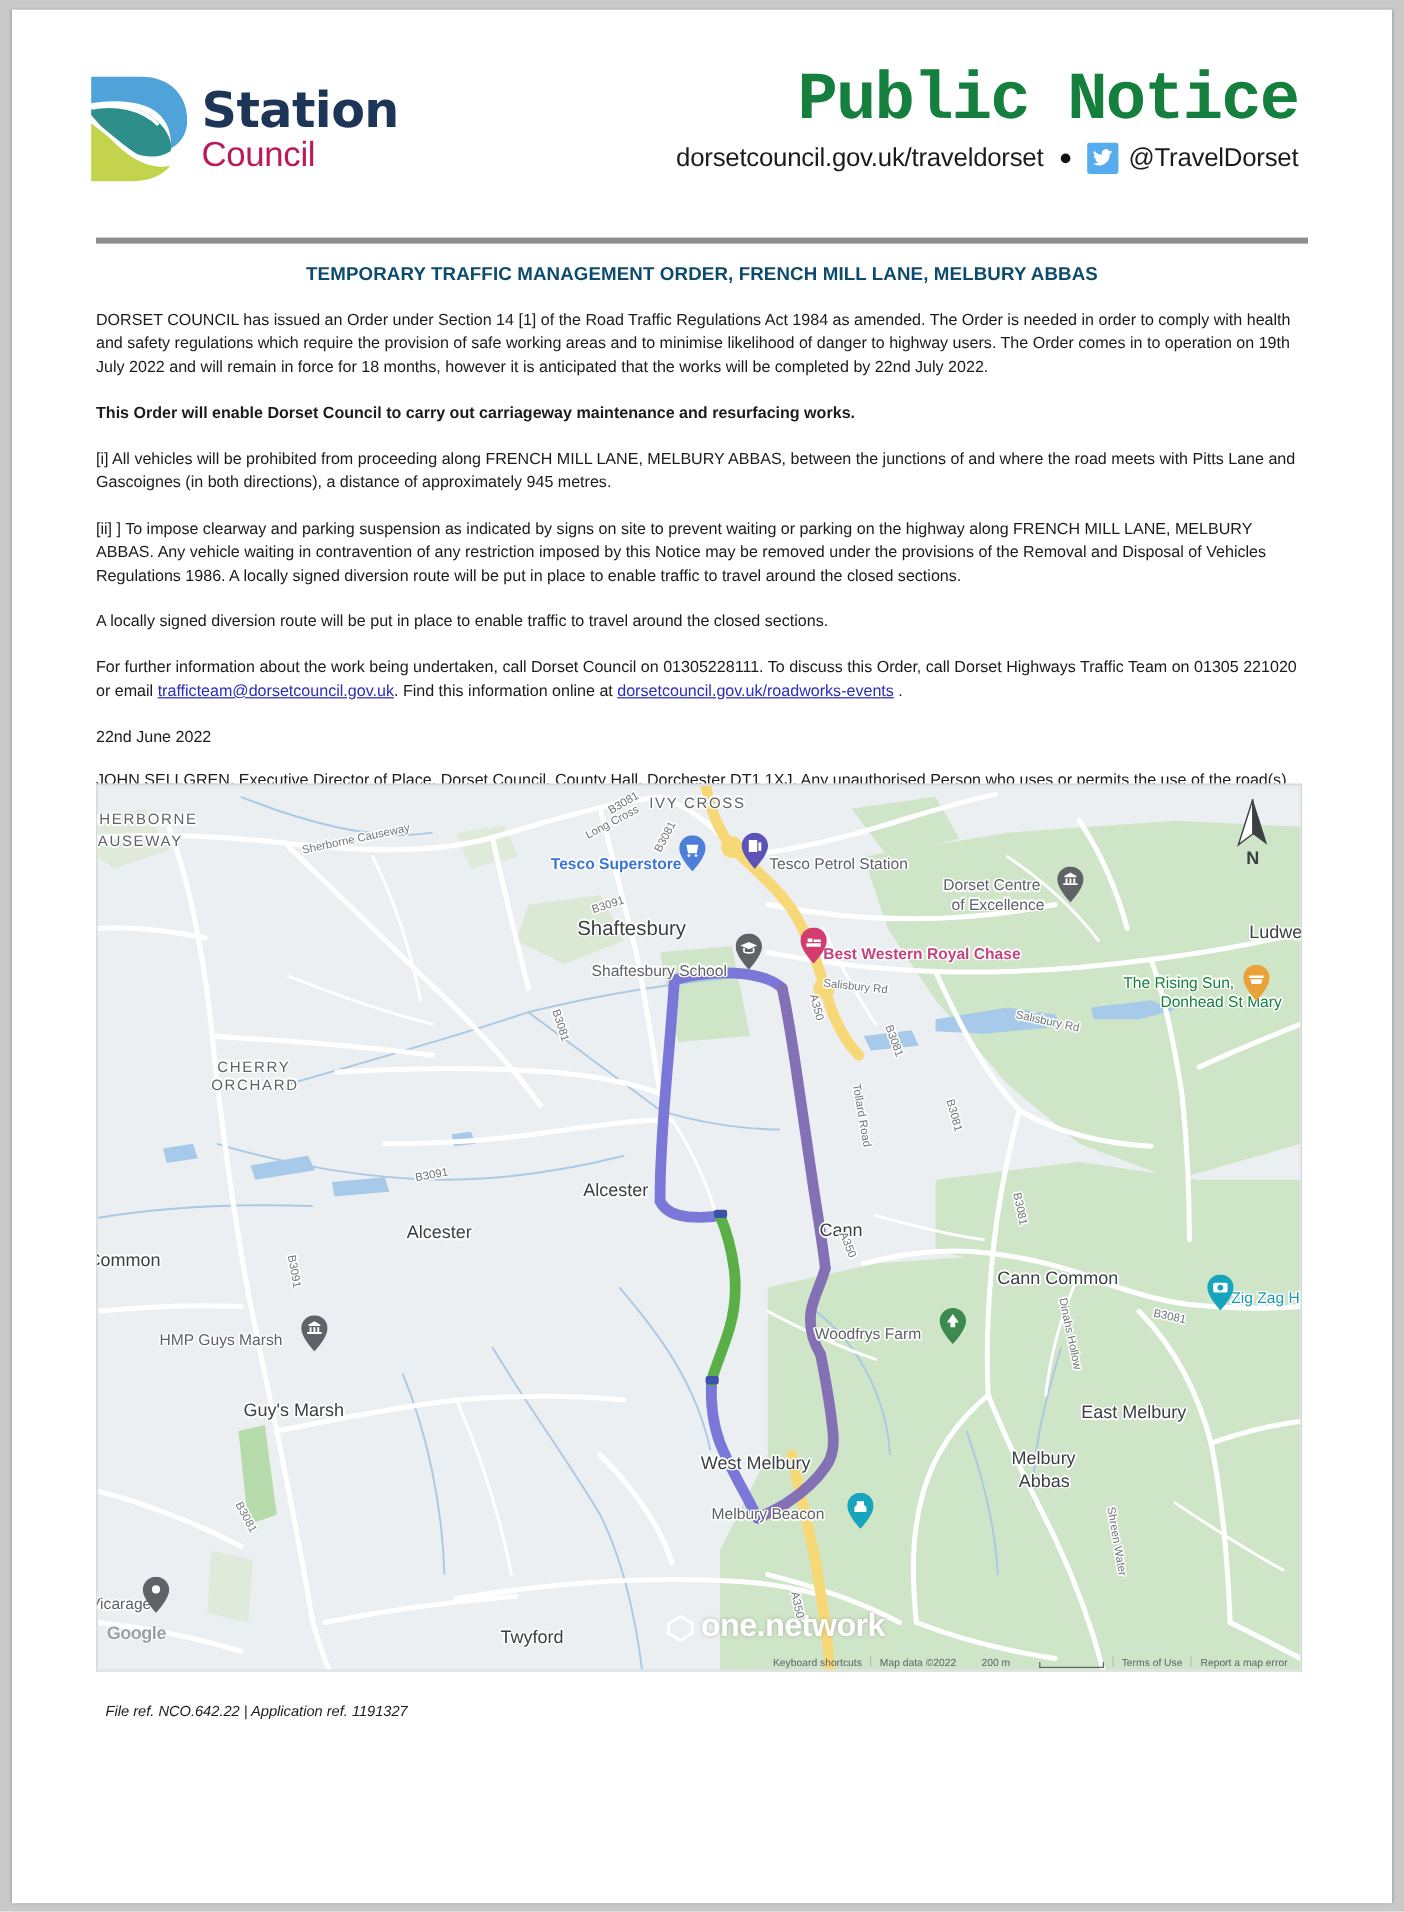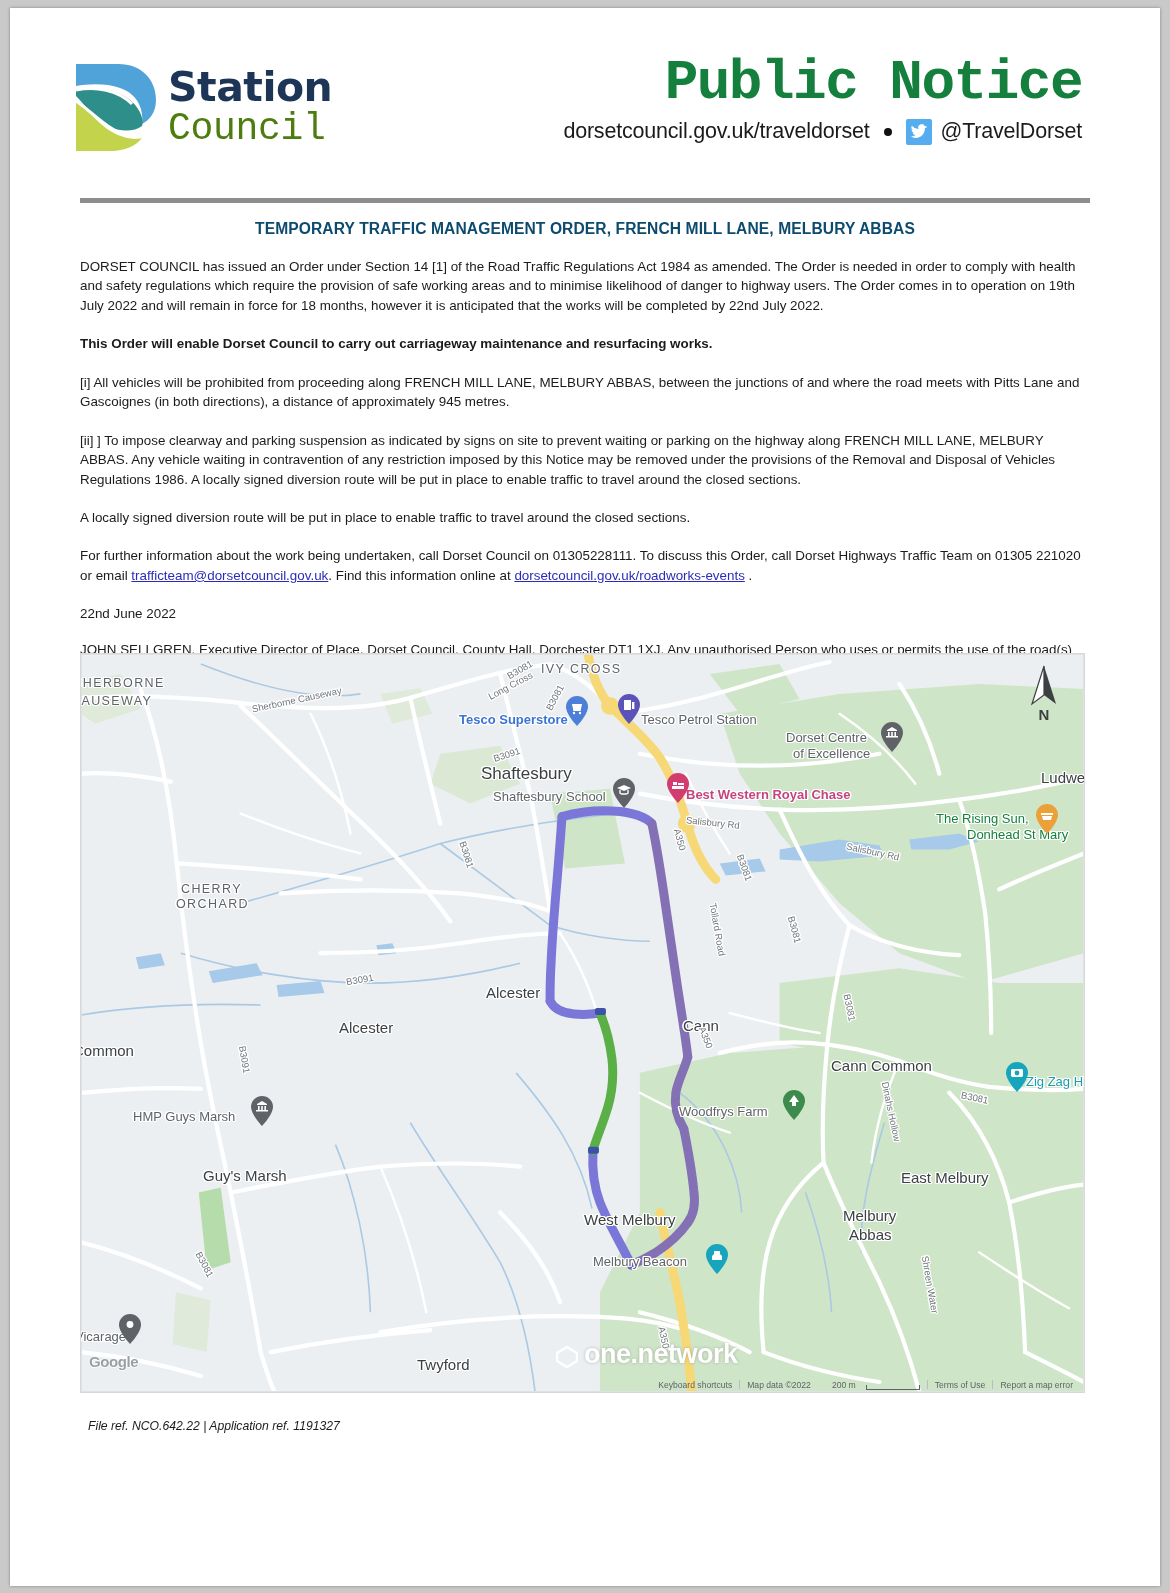--- a/index.html
+++ b/index.html
@@ -18,21 +18,21 @@
     overflow:hidden;
   }
 
   
   .header { position:relative; height:150px; }
   .logo-wrap { position:absolute; left:62px; top:52px; display:flex; align-items:center; }
   .logo-mark { position:relative; width:88px; height:95px; }
   .logo-mark svg { display:block; }
   .logo-text { margin-left:8px; line-height:1; }
   .logo-text .l1 { font-size:41px; font-weight:bold; color:#1d3557; letter-spacing:-0.5px; font-family:"DejaVu Sans", sans-serif; }
-  .logo-text .l2 { font-size:38px; color:#4d7c0f; letter-spacing:-0.3px; margin-top:2px; font-family:Liberation Mono, monospace; }
+  .logo-text .l2 { font-size:29px; color:#be185d; letter-spacing:-0.3px; margin-top:2px; font-family:Liberation Sans, sans-serif; }
 
   .pn-wrap { position:absolute; right:78px; top:46px; text-align:right; }
   .pn-title {
     font-size:56px; font-weight:bold; color:#15803d; letter-spacing:-1.5px;
     line-height:1.05; font-family:Liberation Mono, monospace;
   }
   .pn-sub {
     margin-top:6px; font-size:21.5px; color:#1a1a1a; letter-spacing:-0.2px;
     display:flex; align-items:center; justify-content:flex-end; gap:9px;
     font-family:"Liberation Sans", sans-serif;
@@ -103,21 +103,21 @@
   .onetwork .mk { display:inline-block; width:22px; height:22px; }
 
   .map-attr {
     position:absolute; left:0; right:0; bottom:0; height:15px;
     display:flex; align-items:center; justify-content:flex-end; gap:0;
     font-size:8.6px; color:#5f6368; padding-right:4px;
     background:rgba(255,255,255,.0);
   }
   .map-attr span { padding:0 7px; white-space:nowrap; }
   .map-attr .sep { width:1px; height:9px; background:#b9bdc1; padding:0; }
-  .scalebar { display:inline-flex; align-items:flex-end; gap:3px; padding:0 7px; }
+  .scalebar { display:inline-flex; align-items:flex-end; gap:17px; padding:0 7px; }
   .scalebar .bar { display:inline-block; width:54px; height:5px; border:1px solid #5f6368; border-top:none; }
 
   .file-ref {
     position:absolute; left:78px; top:1411px;
     font-size:12.2px; font-style:italic; color:#1b1b1b;
   }
 </style>
 </head>
 <body>
 
@@ -310,21 +310,21 @@
         <div class="mlabel area" style="left: 460px; top: 8px;">IVY CROSS</div>
         <div class="mlabel road" style="left: 425px; top: 10px; transform: rotate(-30deg);">B3081</div>
         <div class="mlabel road" style="left: 405px; top: 26px; transform: rotate(-28deg);">Long Cross</div>
         <div class="mlabel road" style="left: 460px; top: 38px; transform: rotate(-62deg);">B3081</div>
         <div class="mlabel poi poi-blue" style="left: 378px; top: 58px;">Tesco Superstore</div>
         <div class="mlabel poi" style="left: 560px; top: 58px;">Tesco Petrol Station</div>
         <div class="mlabel poi" style="left: 705px; top: 76px;">Dorset Centre</div>
         <div class="mlabel poi" style="left: 712px; top: 92px;">of Excellence</div>
         <div class="mlabel road" style="left: 412px; top: 95px; transform: rotate(-18deg);">B3091</div>
         <div class="mlabel town" style="left: 400px; top: 110px;">Shaftesbury</div>
-        <div class="mlabel poi" style="left: 412px; top: 135px;">Shaftesbury School</div>
+        <div class="mlabel poi" style="left: 412px; top: 147px;">Shaftesbury School</div>
         <div class="mlabel poi poi-pink" style="left: 605px; top: 133px;">Best Western Royal Chase</div>
         <div class="mlabel village" style="left: 960px; top: 115px;">Ludwell</div>
         <div class="mlabel poi poi-orange" style="left: 855px; top: 157px;">The Rising Sun,</div>
         <div class="mlabel poi poi-orange" style="left: 850px; top: 173px; padding-left: 36px;">Donhead St Mary</div>
         <div class="mlabel area" style="left: -8px; top: 22px;">SHERBORNE</div>
         <div class="mlabel area" style="left: -10px; top: 40px;">CAUSEWAY</div>
         <div class="mlabel road" style="left: 170px; top: 40px; transform: rotate(-12deg);">Sherborne Causeway</div>
         <div class="mlabel road" style="left: 605px; top: 163px; transform: rotate(6deg);">Salisbury Rd</div>
         <div class="mlabel road" style="left: 765px; top: 192px; transform: rotate(12deg);">Salisbury Rd</div>
         <div class="mlabel road" style="left: 588px; top: 180px; transform: rotate(75deg);">A350</div>

